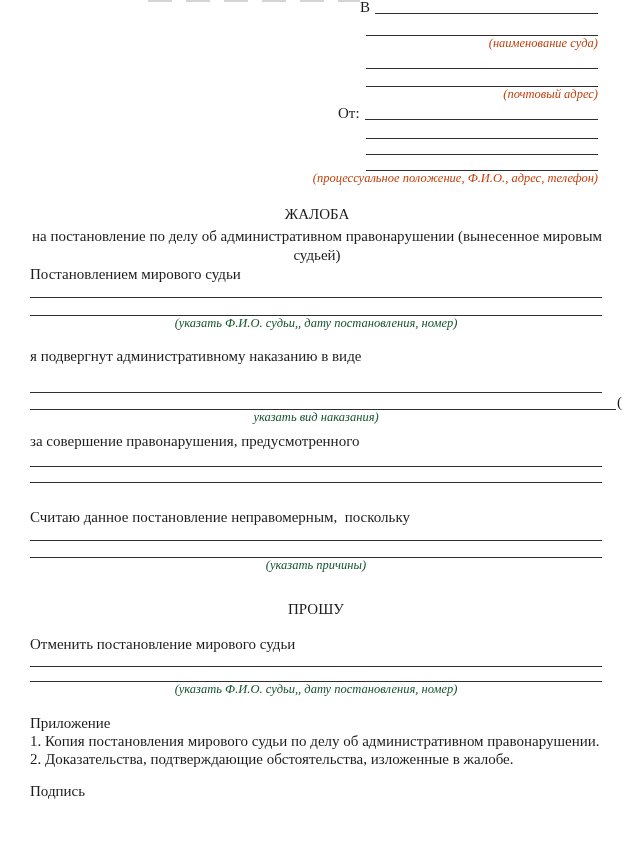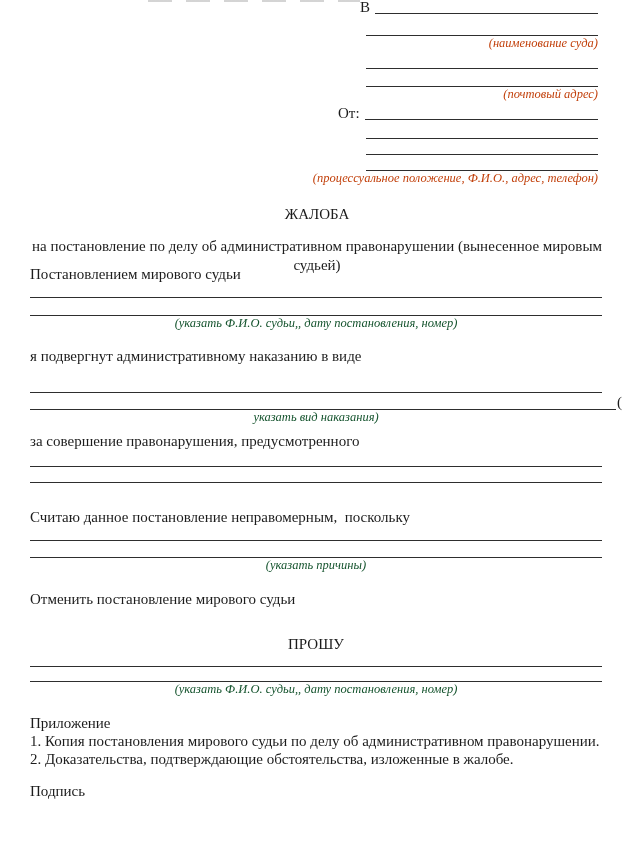--- a/index.html
+++ b/index.html
@@ -35,21 +35,21 @@
   .hl7{height:15px;}
   .hl8{height:15px;}
   .hcap{
     font-style:italic;font-size:12.5px;line-height:15px;height:15px;
     text-align:right;color:#c2410c;
   }
   .hcap.wide{width:300px;margin-left:-40px;white-space:nowrap;}
   
   .title{position:absolute;left:0;top:205px;width:634px;text-align:center;}
   .title .h{line-height:18px;}
-  .title .sub{width:580px;margin:14px auto 0;line-height:19px;}
+  .title .sub{width:580px;margin:4px auto 0;line-height:19px;}
   
   .bodytext{position:absolute;left:30px;top:260px;width:572px;line-height:18px;}
   .p{white-space:pre-wrap;}
   .uline{border-bottom:1px solid #2e2e2e;}
   .cap{
     font-style:italic;font-size:12.5px;line-height:15px;height:15px;
     text-align:center;color:#14532d;
   }
   .center{text-align:center;}
   .parenrow{display:flex;align-items:flex-end;margin-right:-20px;height:17px;}
@@ -119,23 +119,23 @@
 
     <div class="p p3">за совершение правонарушения, предусмотренного</div>
     <div class="uline u4"></div>
     <div class="uline u5"></div>
 
     <div class="p p4">Считаю данное постановление неправомерным,  поскольку</div>
     <div class="uline u6"></div>
     <div class="uline u7"></div>
     <div class="cap">(указать причины)</div>
 
+    <div class="p req center">ПРОШУ</div>
+
     <div class="p p6">Отменить постановление мирового судьи</div>
-
-    <div class="p req center">ПРОШУ</div>
     <div class="uline u8"></div>
     <div class="uline u9"></div>
     <div class="cap">(указать Ф.И.О. судьи,, дату постановления, номер)</div>
 
     <div class="p attach-h">Приложение</div>
     <div class="p">1. Копия постановления мирового судьи по делу об административном правонарушении.</div>
     <div class="p">2. Доказательства, подтверждающие обстоятельства, изложенные в жалобе.</div>
 
     <div class="p sig">Подпись</div>
   </div>

